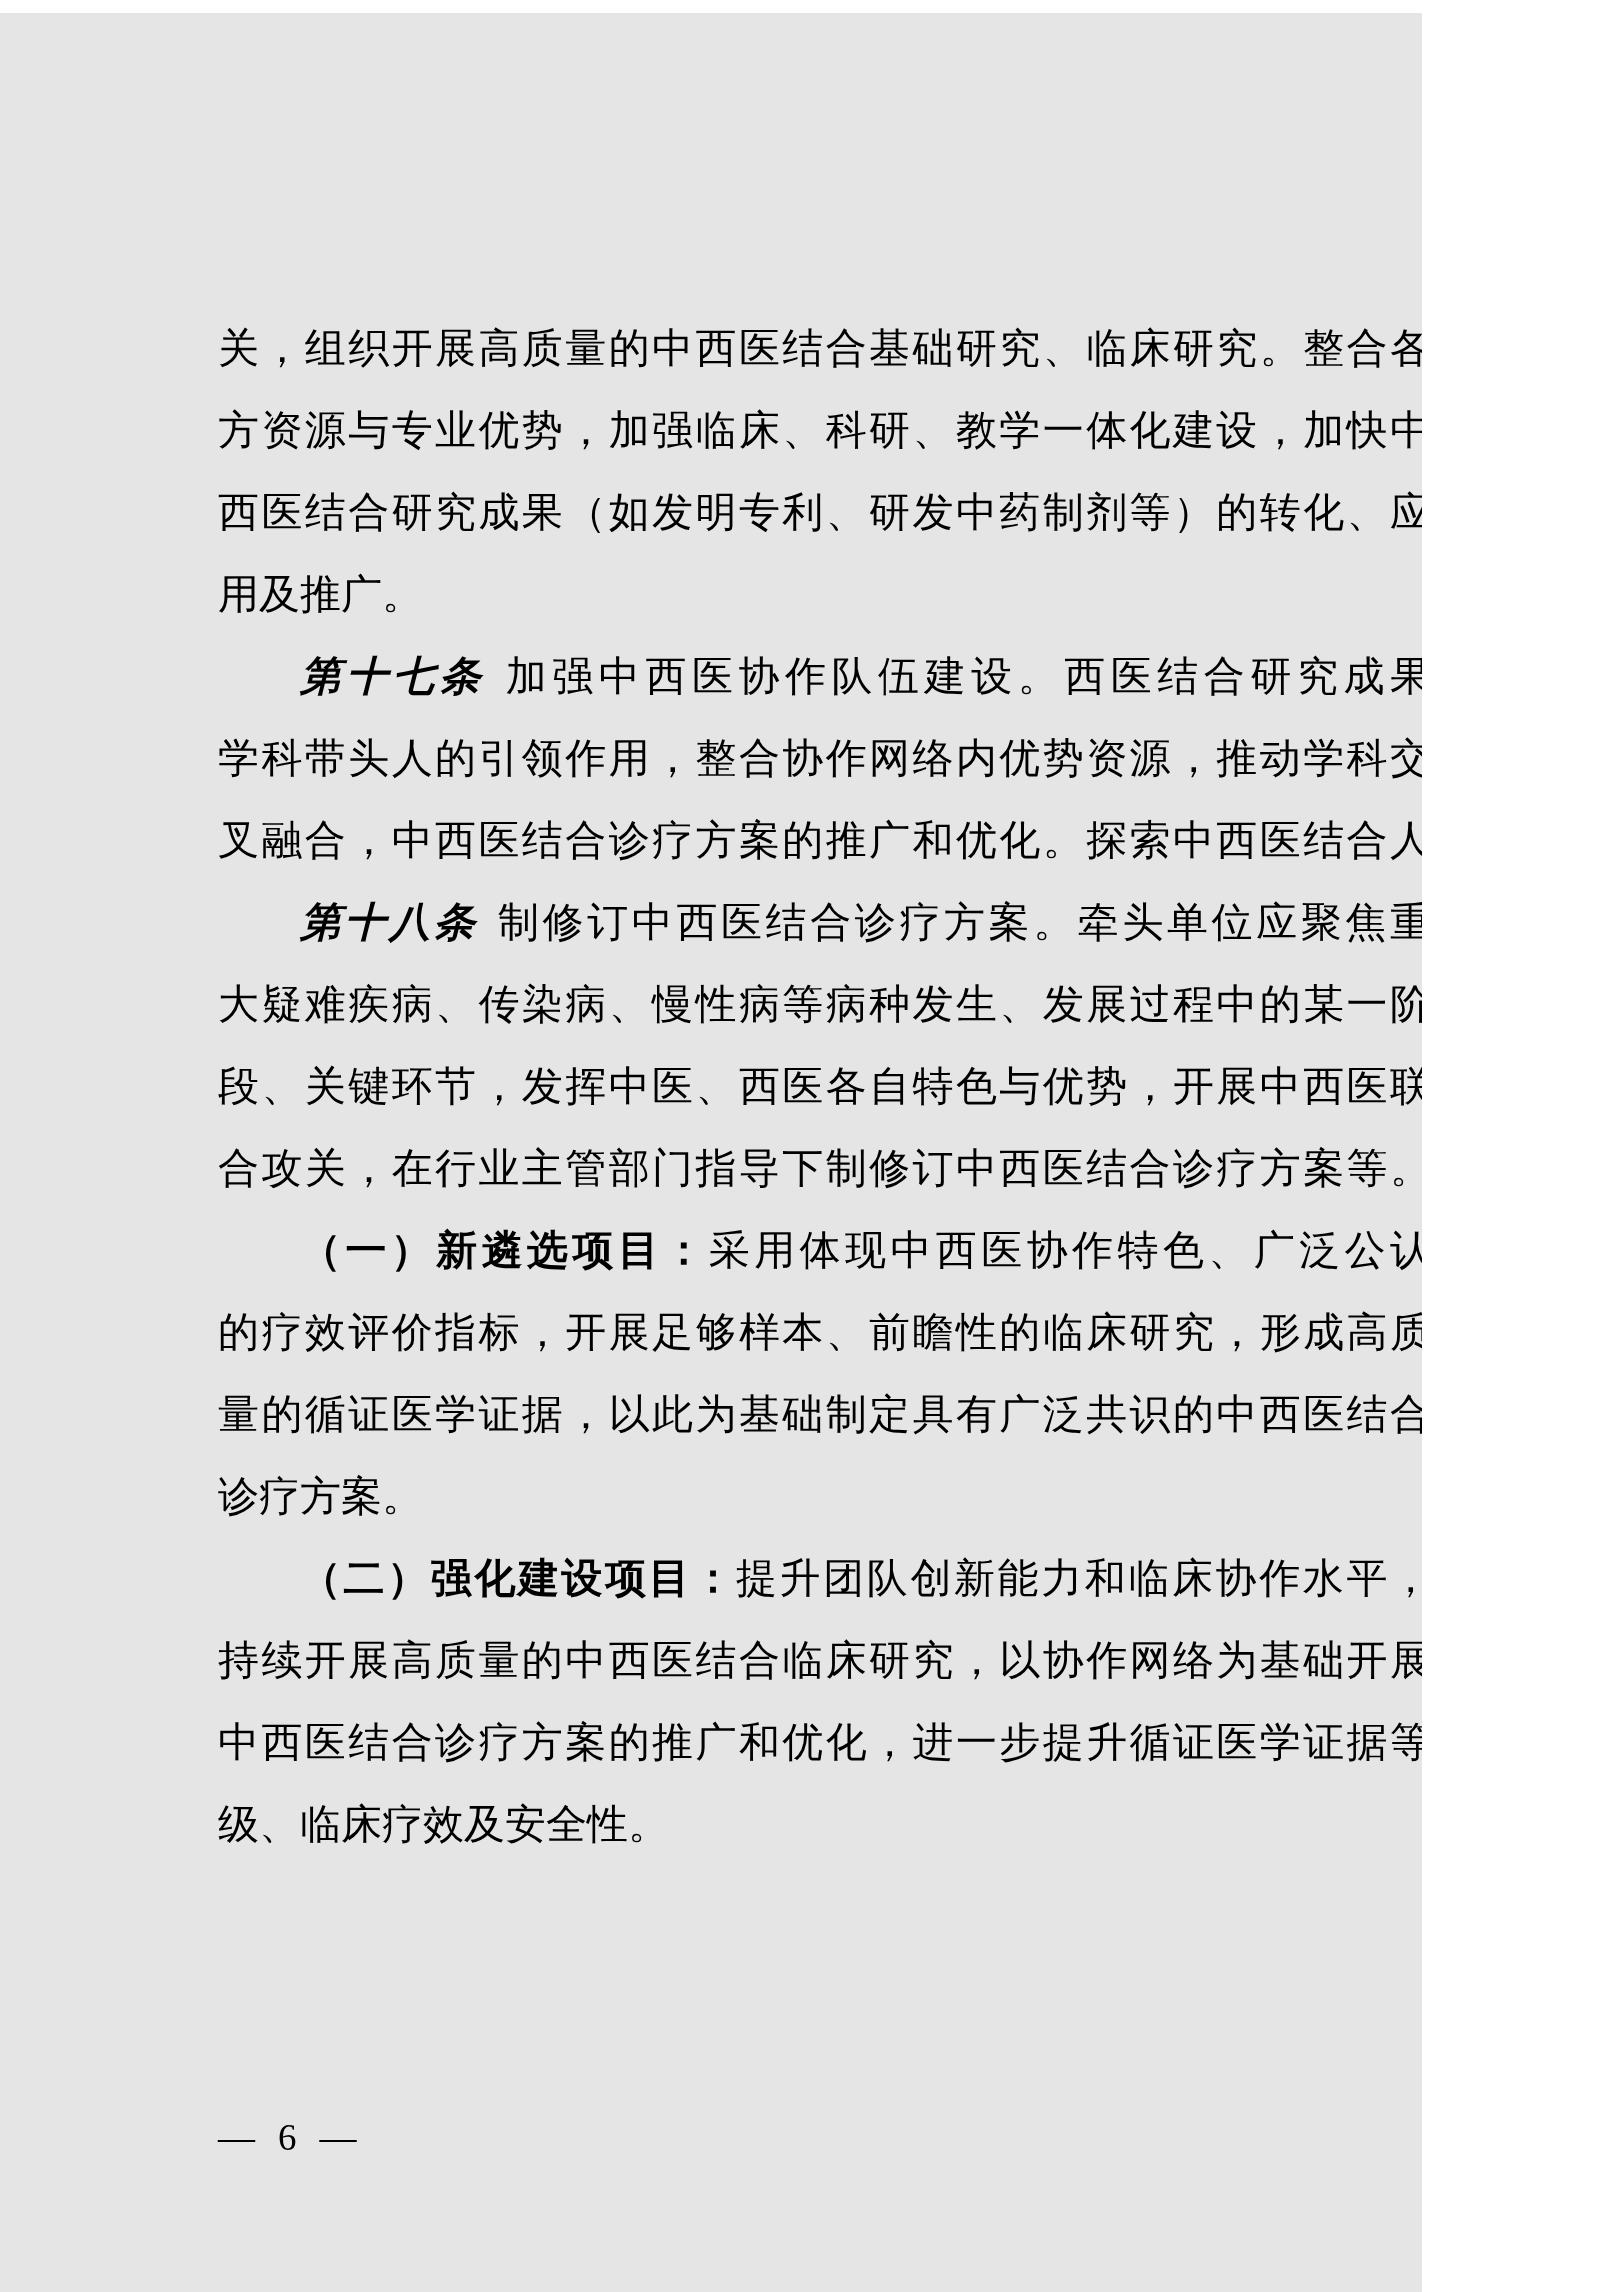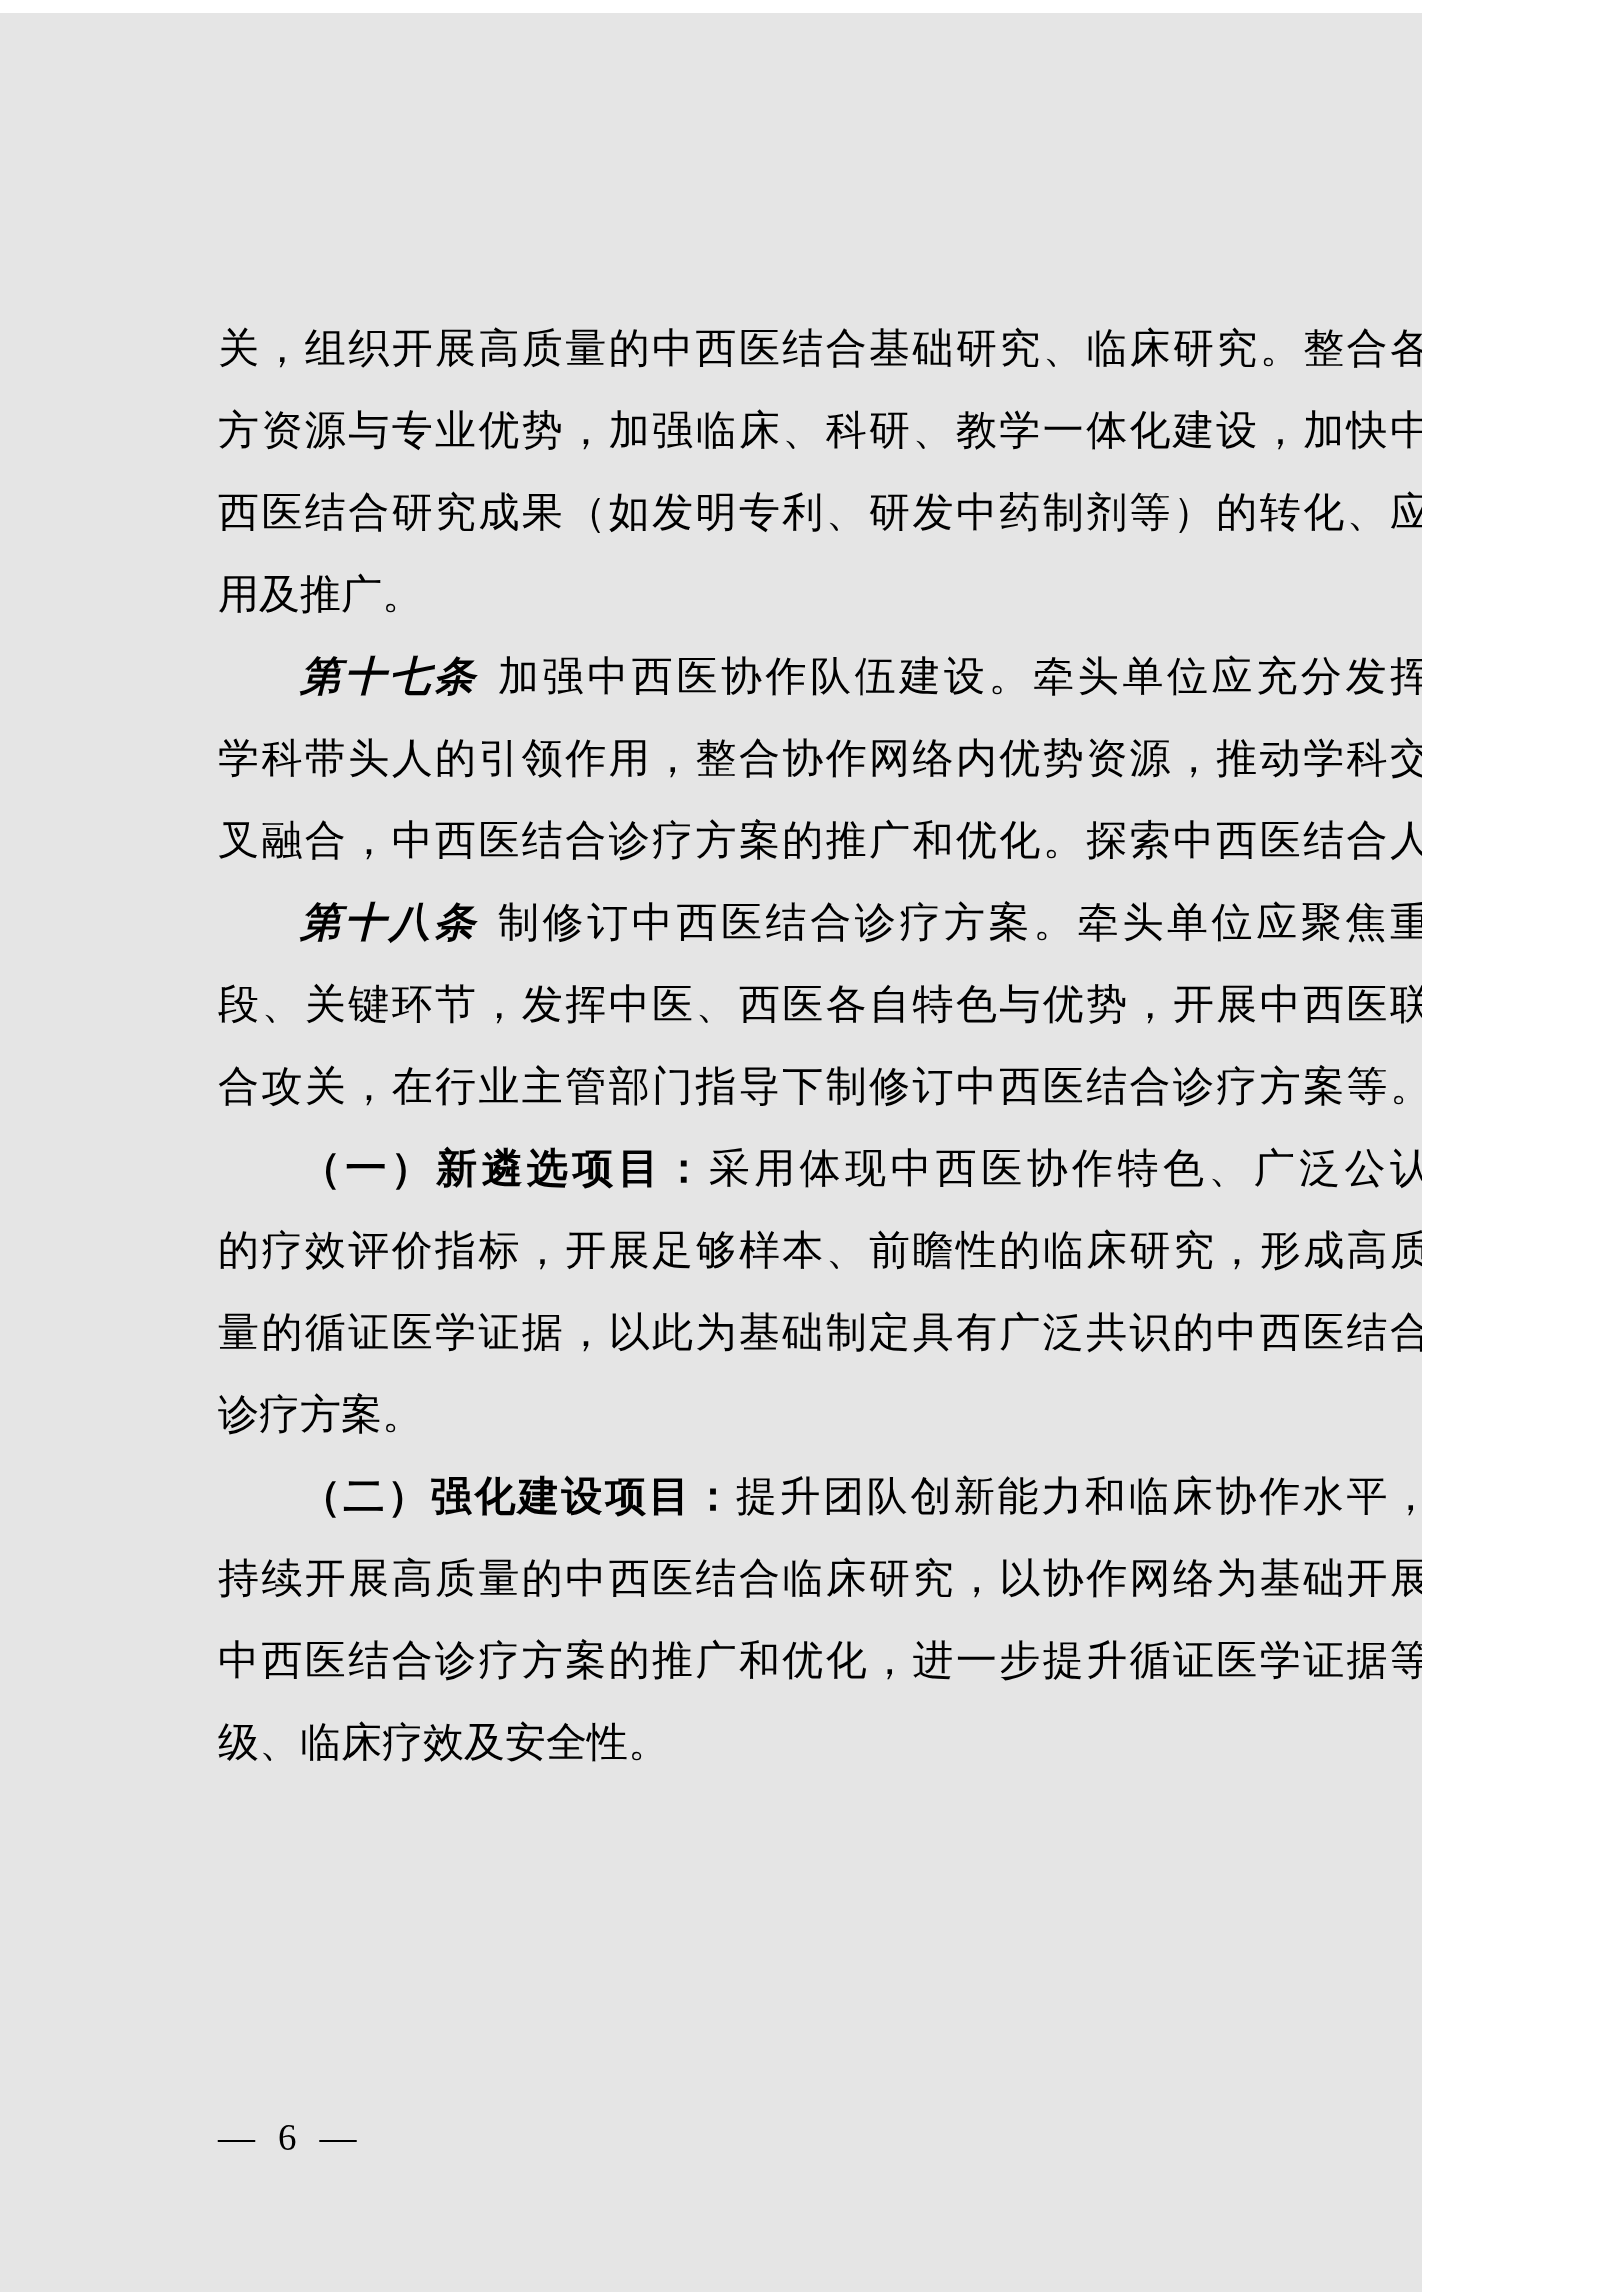--- a/index.html
+++ b/index.html
@@ -73,28 +73,29 @@
 
 <div class="page">
   <div class="doc-body">
 
     <div class="line j">关，组织开展高质量的中西医结合基础研究、临床研究。整合各</div>
     <div class="line j">方资源与专业优势，加强临床、科研、教学一体化建设，加快中</div>
     <div class="line j">西医结合研究成果（如发明专利、研发中药制剂等）的转化、应</div>
     <div class="line end">用及推广。</div>
 
     <div class="line j indent">
-      <span class="hd hd-hei gap">第十七条</span><span>加强中西医协作队伍建设。牵头单位应充分发挥</span>
+      <span class="hd hd-hei gap">第十七条</span><span>加强中西医协作队伍建设。西医结合研究成果</span>
     </div>
     <div class="line j">学科带头人的引领作用，整合协作网络内优势资源，推动学科交</div>
     <div class="line j">叉融合，中西医结合诊疗方案的推广和优化。探索中西医结合人</div>
 
     <div class="line j indent">
       <span class="hd hd-hei gap">第十八条</span><span>制修订中西医结合诊疗方案。牵头单位应聚焦重</span>
     </div>
+    <div class="line j">大疑难疾病、传染病、慢性病等病种发生、发展过程中的某一阶</div>
     <div class="line j">段、关键环节，发挥中医、西医各自特色与优势，开展中西医联</div>
     <div class="line j">合攻关，在行业主管部门指导下制修订中西医结合诊疗方案等。</div>
 
     <div class="line j indent">
       <span class="hd">（一）新遴选项目：</span><span>采用体现中西医协作特色、广泛公认</span>
     </div>
     <div class="line j">的疗效评价指标，开展足够样本、前瞻性的临床研究，形成高质</div>
     <div class="line j">量的循证医学证据，以此为基础制定具有广泛共识的中西医结合</div>
     <div class="line end">诊疗方案。</div>
 

